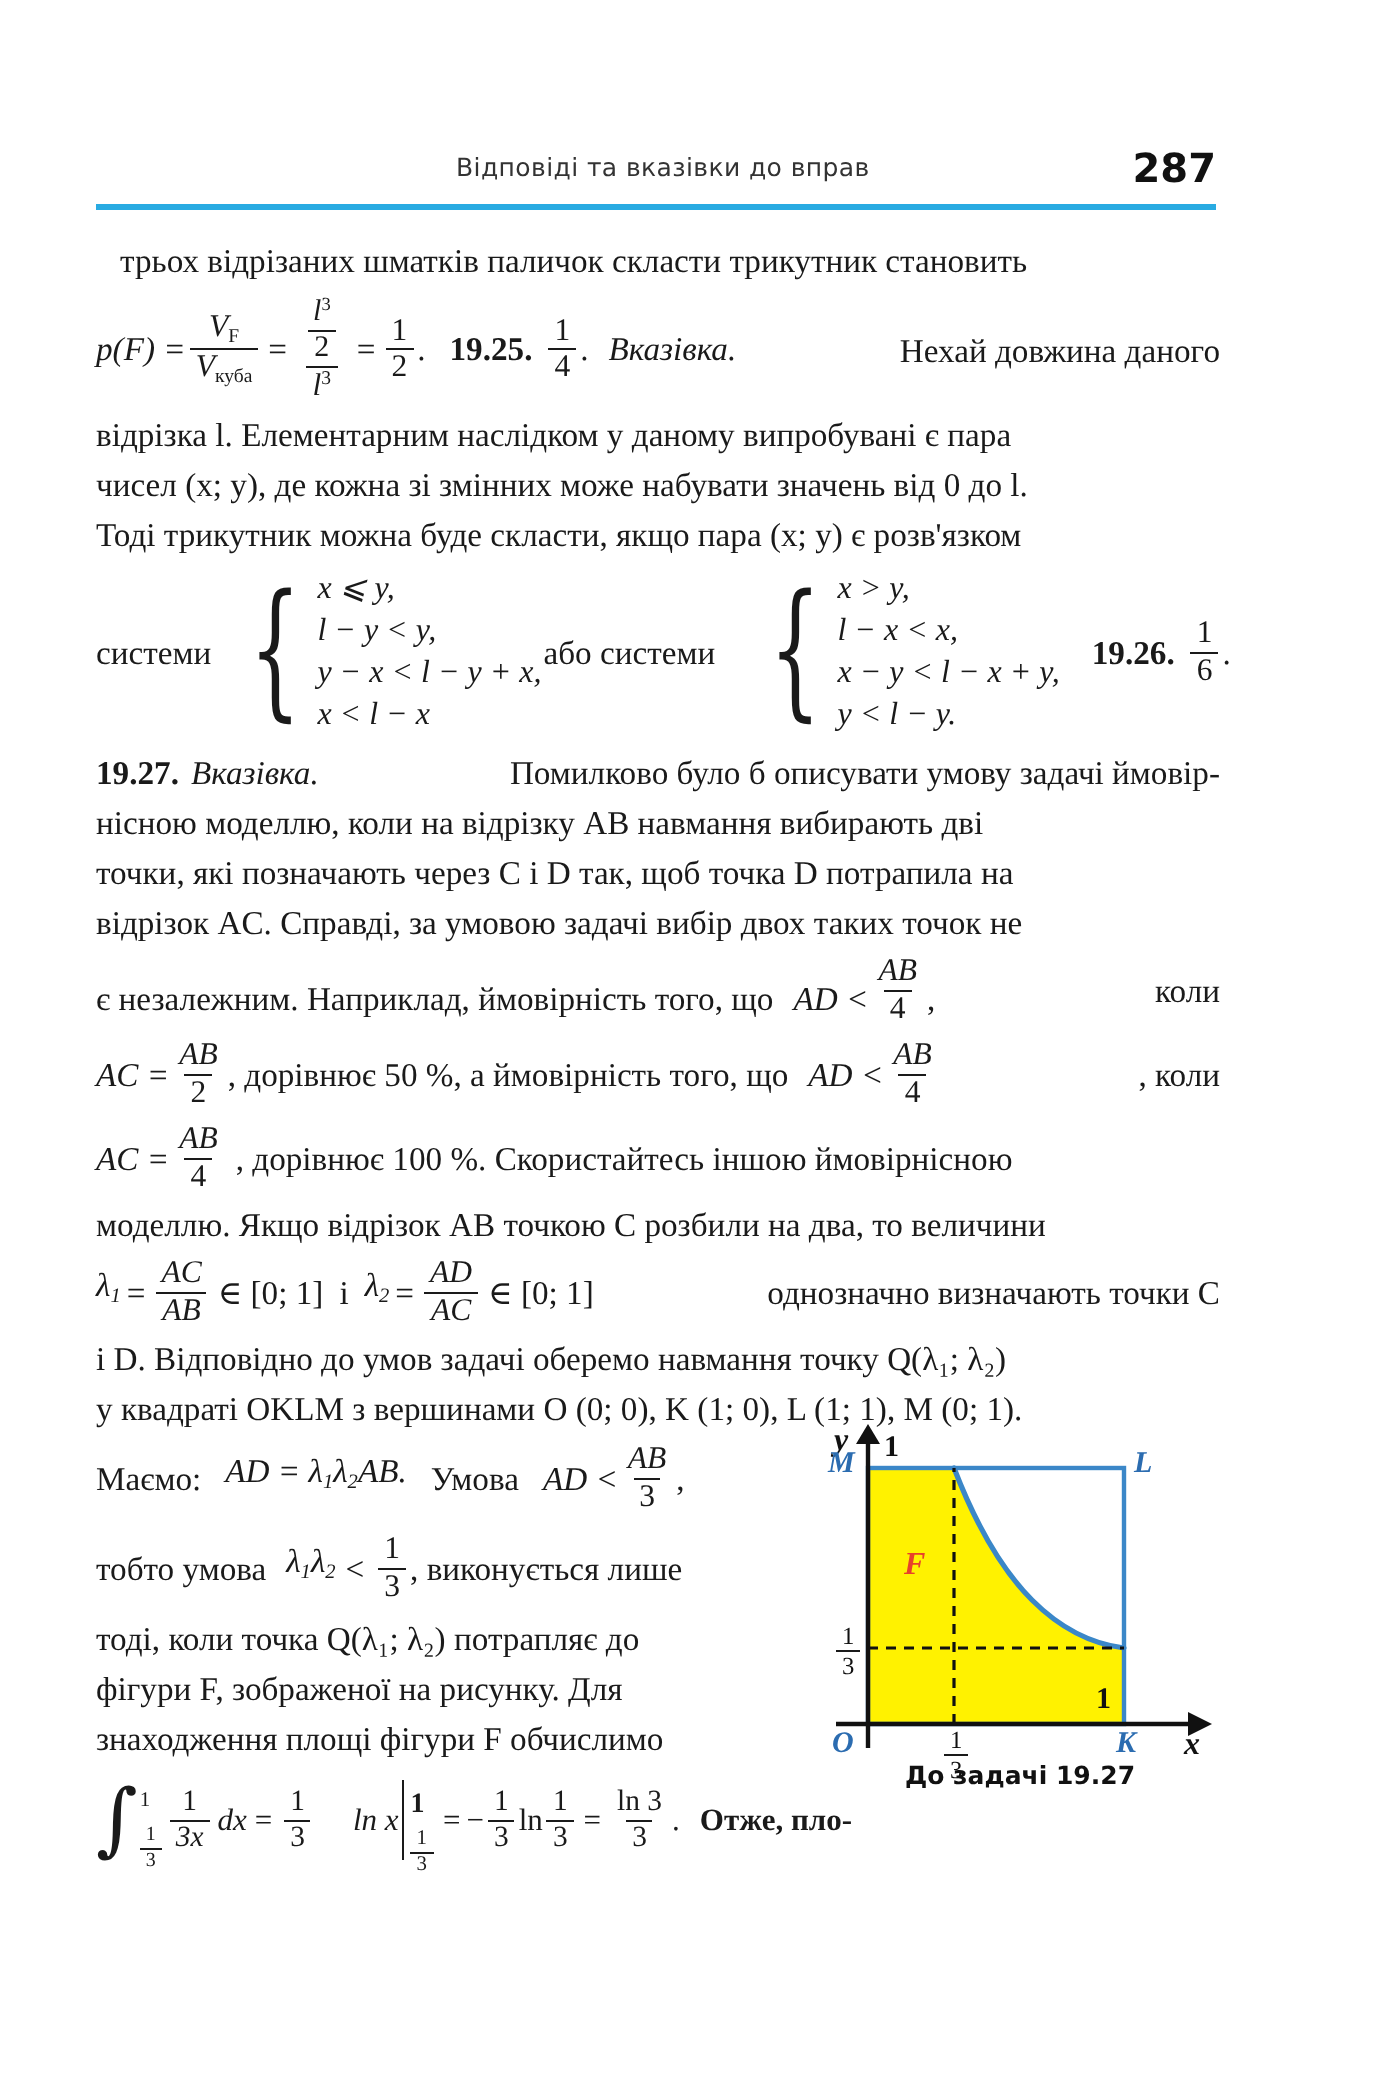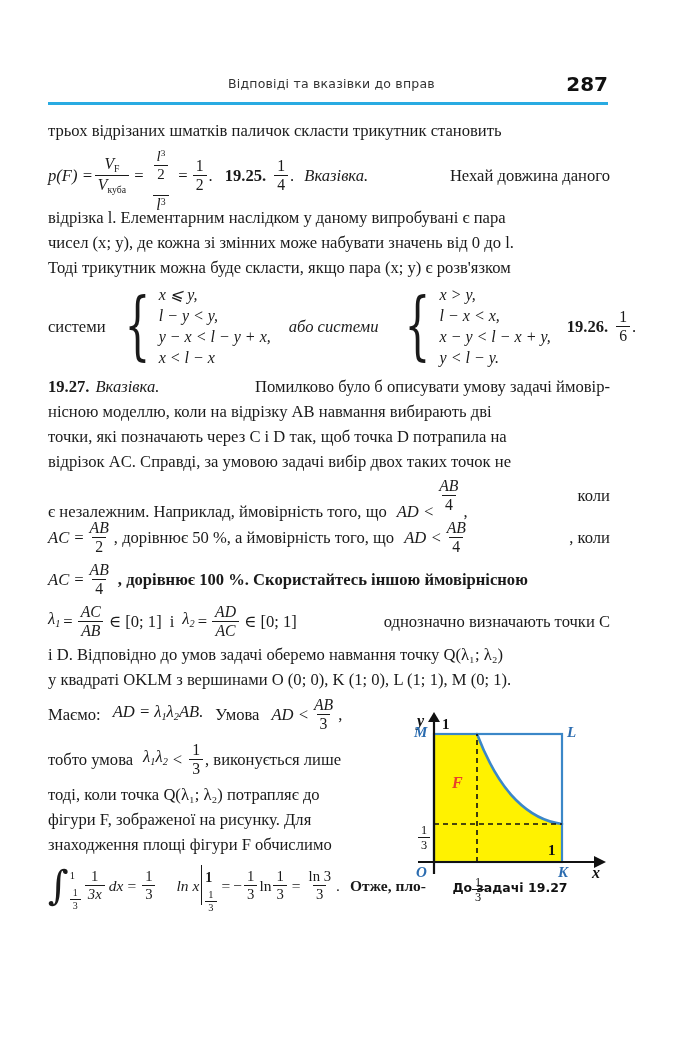--- a/index.html
+++ b/index.html
@@ -82,21 +82,21 @@
   .bf { font-weight: bold; }
   .mi { font-style: italic; font-family: "Liberation Serif", serif; }
   .sp { display: inline-block; }
 
   
   .frac {
     display: inline-flex;
     flex-direction: column;
     align-items: center;
     vertical-align: -0.55em;
-    margin: 12px 2px;
+    margin: 0 2px;
     line-height: 1;
   }
   .frac > .num {
     padding: 0 3px 1px 3px;
     font-size: 0.95em;
   }
   .frac > .den {
     border-top: 1.1px solid #1a1a1a;
     padding: 1px 3px 0 3px;
     font-size: 0.95em;
@@ -193,21 +193,21 @@
 
   <div class="header">
     <div class="header-title">Відповіді та вказівки до вправ</div>
     <div class="header-pageno">287</div>
     <div class="header-rule"></div>
   </div>
 
   <div class="content">
 
     <div class="ln just" style="margin-bottom:4px;">
-      <span style="display:inline-block;width:100%;text-align:justify;">трьох відрізаних шматків паличок скласти трикутник становить</span>
+      <span style="display:inline-block;width:100%;text-align:justify;margin-left:12px;">трьох відрізаних шматків паличок скласти трикутник становить</span>
     </div>
 
     <div class="ln just" style="height:56px;align-items:center;">
       <span class="sp" style="display:inline-flex;align-items:center;">
         <span class="mi">p(F) =</span>
         <span class="frac">
           <span class="num"><i>V</i><sub class="sb">F</sub></span>
           <span class="den"><i>V</i><sub class="sb">куба</sub></span>
         </span>
         <span style="margin:0 3px;">=</span>
@@ -245,21 +245,21 @@
       <span style="margin-right:6px;">системи</span>
       <span class="system">
         <span class="brace">{</span>
         <span class="sys-rows">
           <span class="mi">x ⩽ y,</span>
           <span class="mi">l − y &lt; y,</span>
           <span class="mi">y − x &lt; l − y + x,</span>
           <span class="mi">x &lt; l − x</span>
         </span>
       </span>
-      <span style="margin:0 14px 0 18px;font-style:italic;">або  системи</span>
+      <span style="margin:0 14px 0 1px;">або  системи</span>
       <span class="system">
         <span class="brace">{</span>
         <span class="sys-rows">
           <span class="mi">x &gt; y,</span>
           <span class="mi">l − x &lt; x,</span>
           <span class="mi">x − y &lt; l − x + y,</span>
           <span class="mi">y &lt; l − y.</span>
         </span>
       </span>
       <span class="bf" style="margin-left:16px;">19.26.</span>
@@ -311,24 +311,25 @@
       <span>, коли</span>
     </div>
 
     <div class="ln just" style="height:42px;align-items:center;">
       <span style="display:inline-flex;align-items:center;width:100%;">
         <span class="mi">AC =</span>
         <span class="frac">
           <span class="num mi">AB</span>
           <span class="den">4</span>
         </span>
-        <span style="margin-left:4px;font-weight:bold;">, дорівнює 100 %. Скористайтесь іншою ймовірнісною</span>
-      </span>
-    </div>
-
+        <span style="margin-left:4px;">, дорівнює 100 %. Скористайтесь іншою ймовірнісною</span>
+      </span>
+    </div>
+
+    <div class="ln">моделлю. Якщо відрізок AB точкою C розбили на два, то величини</div>
 
     <div class="ln just" style="height:42px;align-items:center;">
       <span style="display:inline-flex;align-items:center;">
         <span class="mi"><span>λ</span><sub class="sb">1</sub></span>
         <span style="margin:0 3px;">=</span>
         <span class="frac">
           <span class="num mi">AC</span>
           <span class="den mi">AB</span>
         </span>
         <span style="margin-left:3px;">∈ [0; 1]</span>

